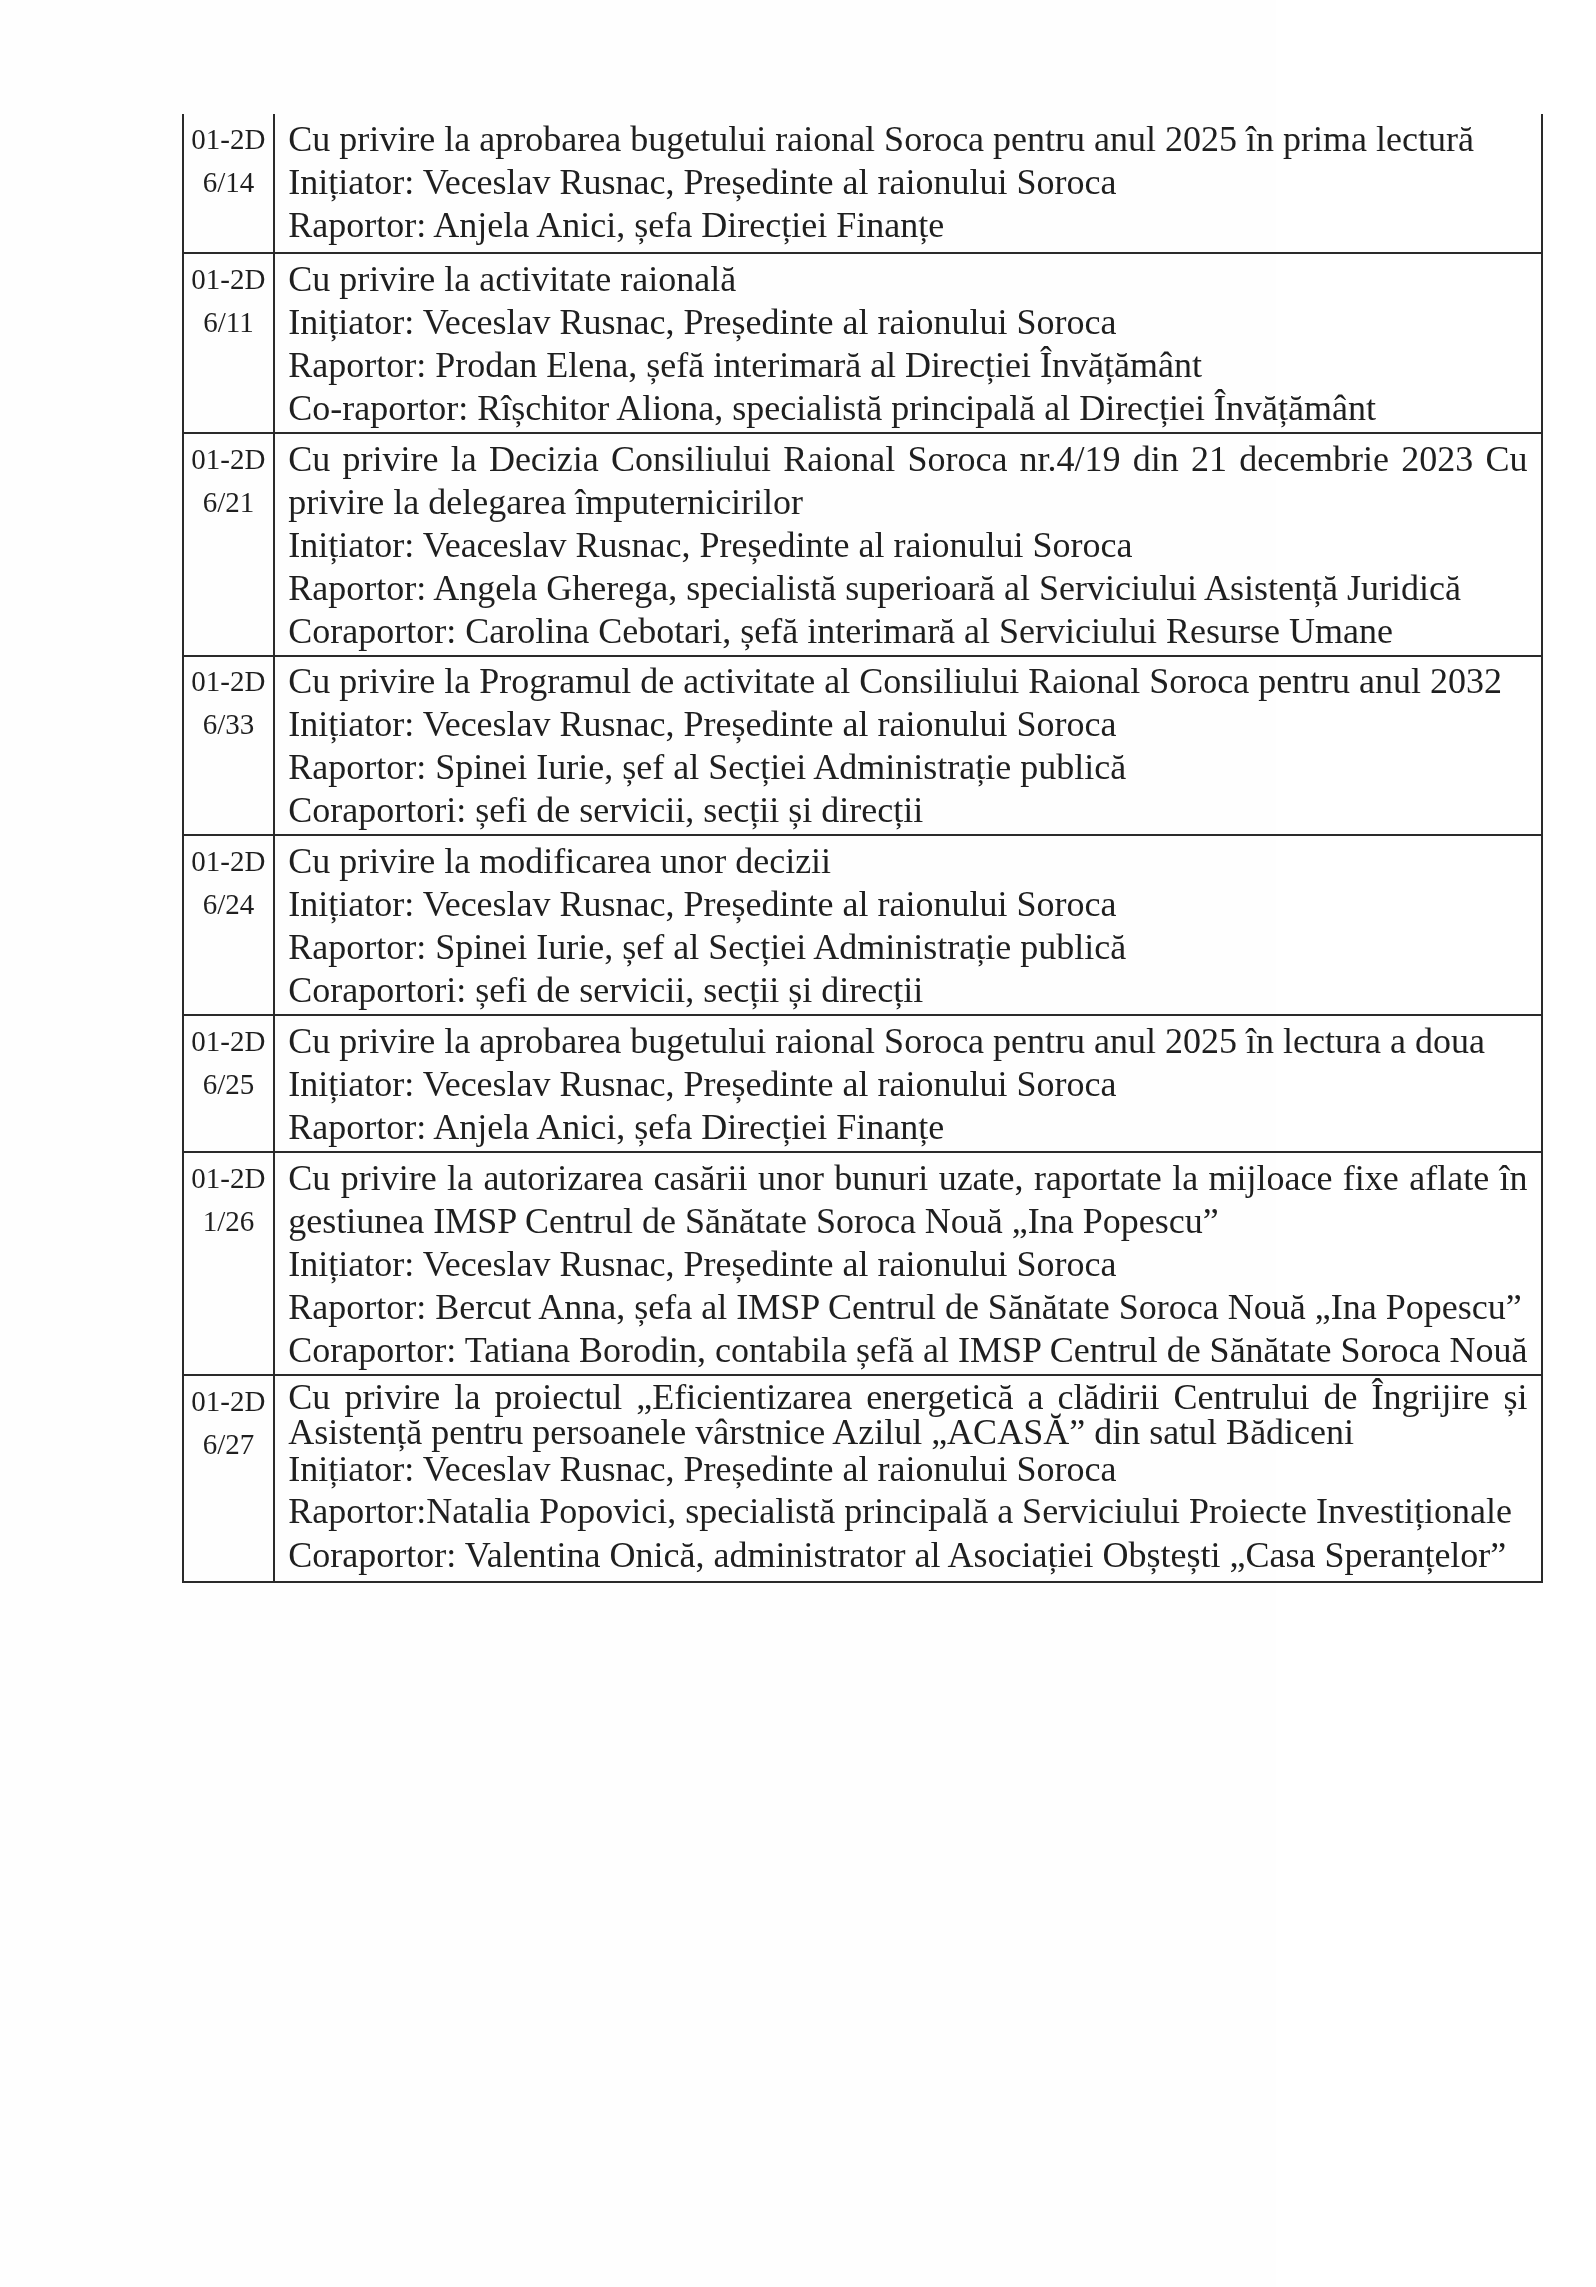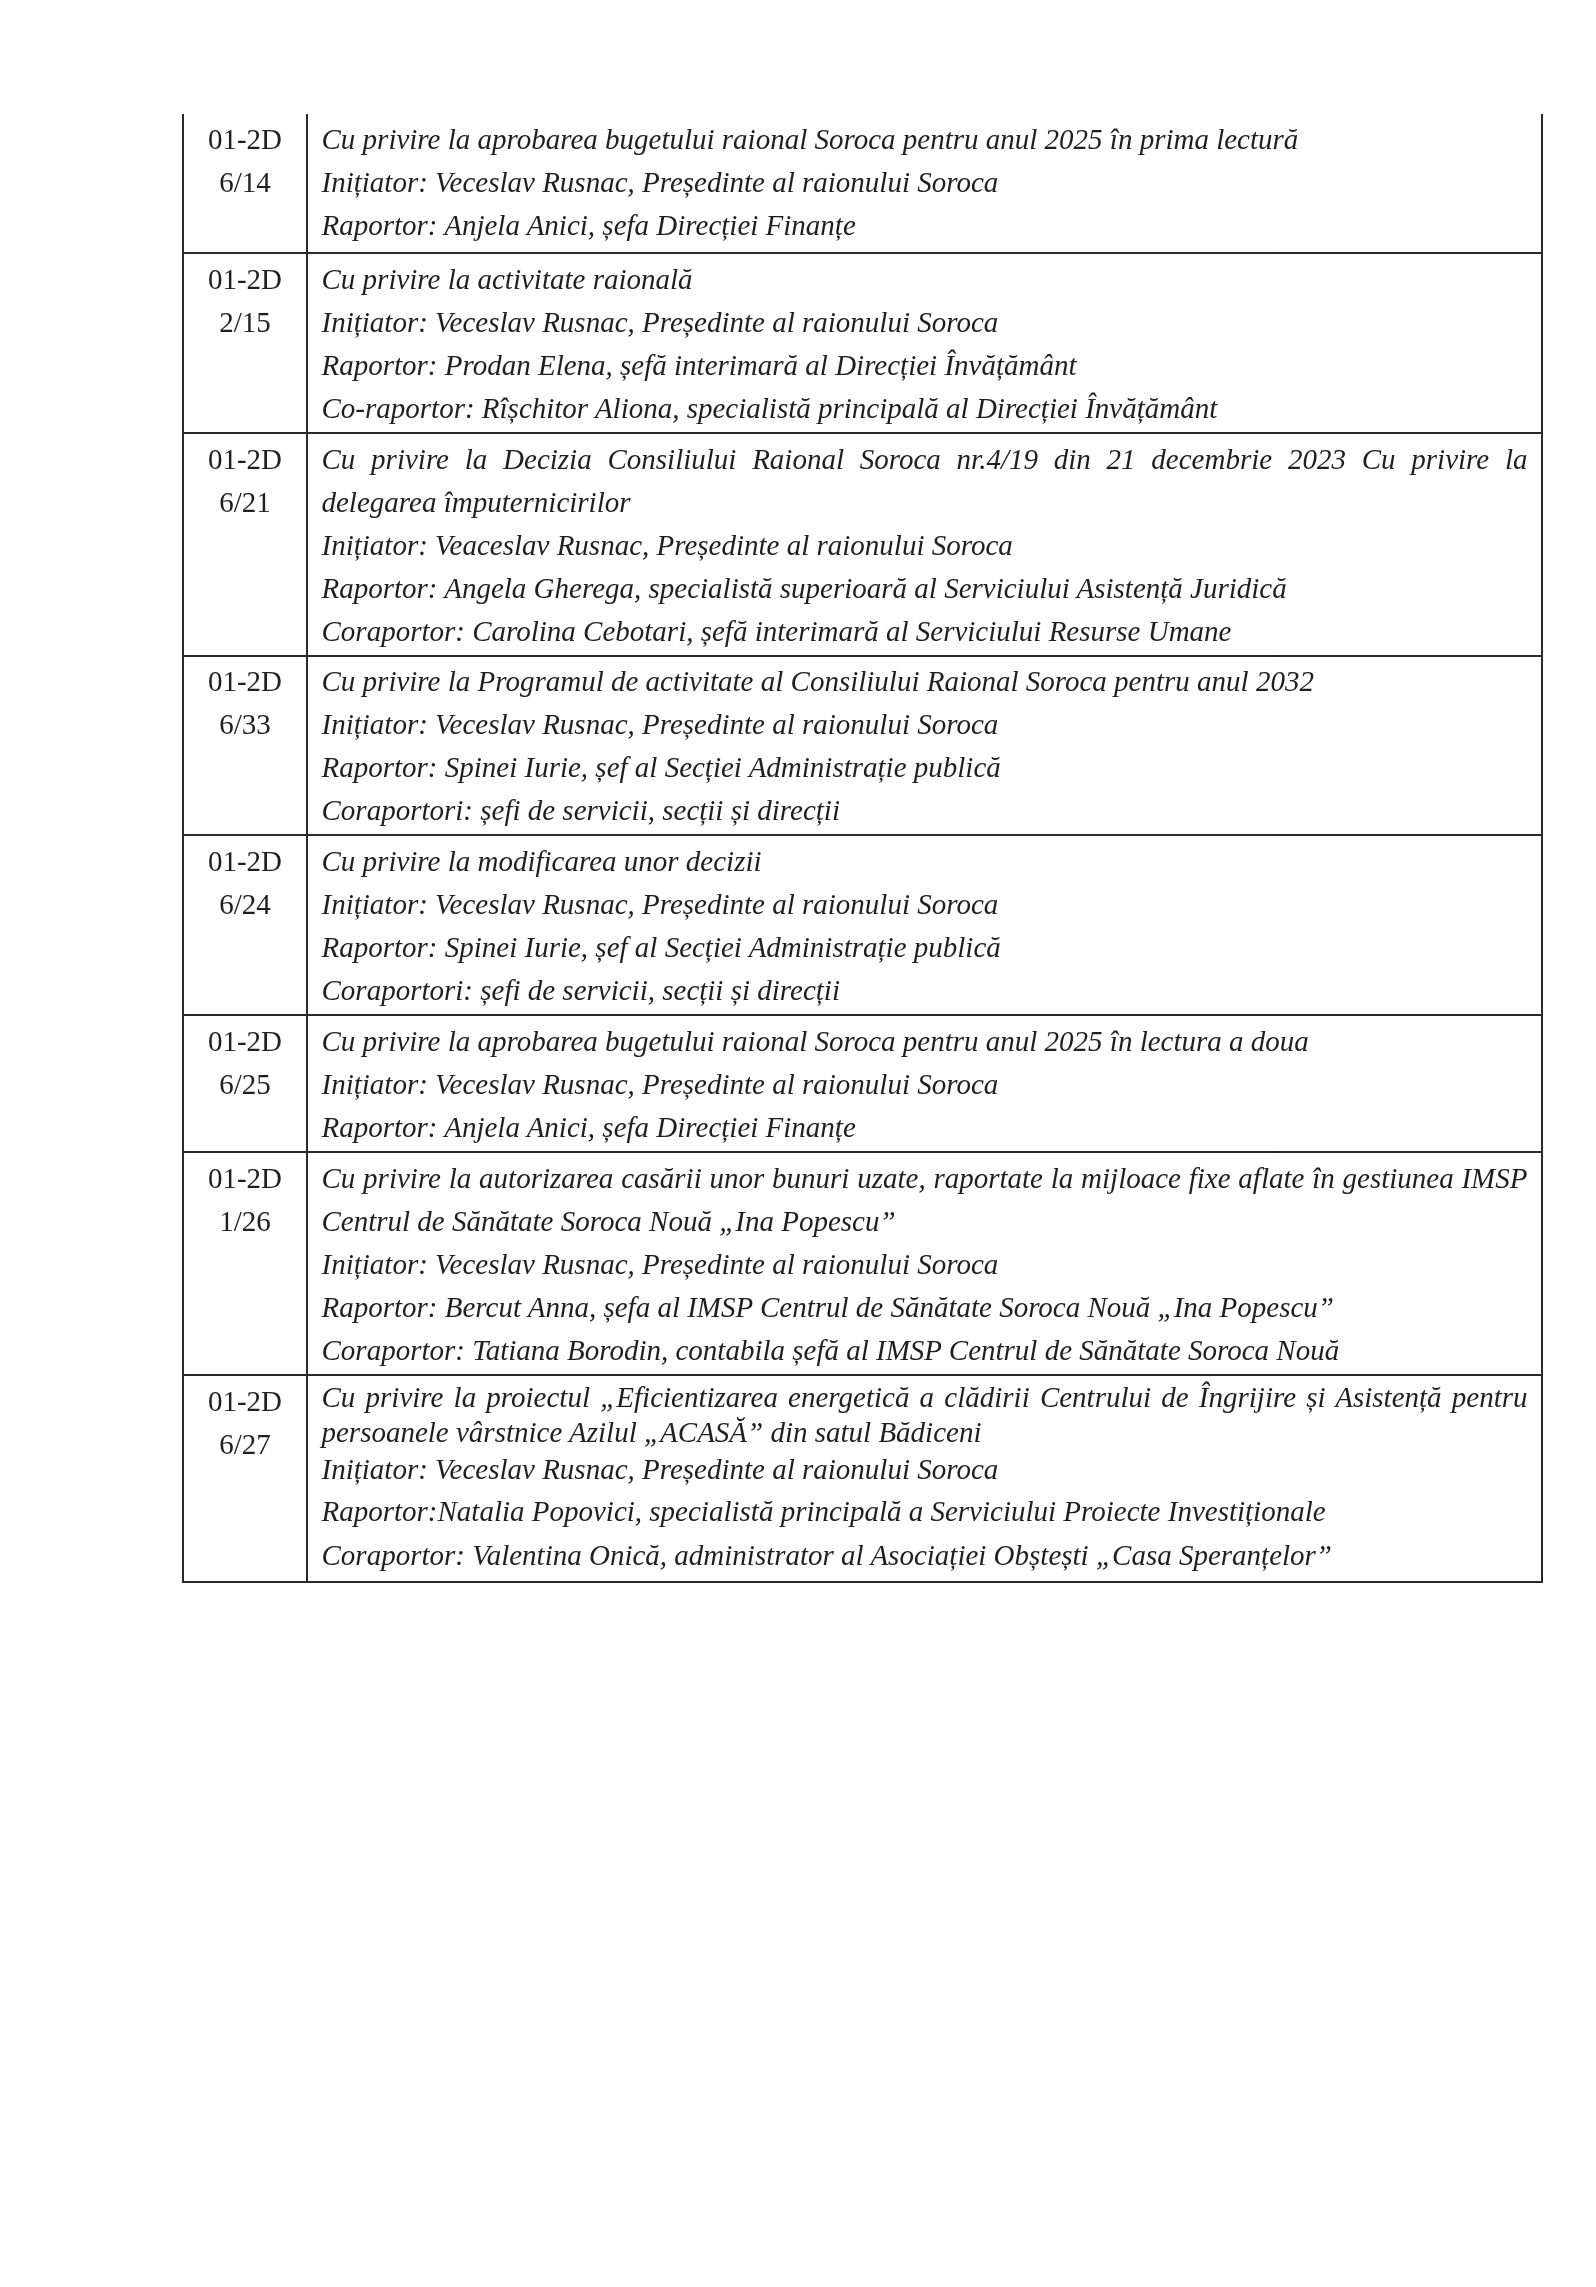--- a/index.html
+++ b/index.html
@@ -21,23 +21,22 @@
       padding: 0;
     }
     .agenda-table tr:first-child td { border-top: none; }
     .code-cell {
       width: 122px; text-align: center;
       font-size: 29px; line-height: 43px;
       padding-top: 3.9px !important;
     }
     .code-cell div { white-space: nowrap; }
     .body-cell {
-      font-size: 29px; line-height: 43px;
+      font-size: 36px; line-height: 43px;
       padding: 3.9px 13.5px 1.9px 13.5px !important;
-      font-style: italic;
     }
     .line { display: block; white-space: nowrap; }
     .line.wrap { white-space: normal; text-align: justify; text-align-last: left; }
   </style>
 </head>
 <body>
 
 <div class="page">
   <table class="agenda-table">
     <tbody>
@@ -50,21 +49,21 @@
         <td class="body-cell">
           <span class="line wrap">Cu privire la aprobarea bugetului raional Soroca pentru anul 2025 în prima lectură</span>
           <span class="line">Inițiator: Veceslav Rusnac, Președinte al raionului Soroca</span>
           <span class="line">Raportor: Anjela Anici, șefa Direcției Finanțe</span>
         </td>
       </tr>
 
       <tr style="height:172px">
         <td class="code-cell">
           <div>01-2D</div>
-          <div>2/15</div>
+          <div>6/11</div>
         </td>
         <td class="body-cell">
           <span class="line wrap">Cu privire la activitate raională</span>
           <span class="line">Inițiator: Veceslav Rusnac, Președinte al raionului Soroca</span>
           <span class="line">Raportor: Prodan Elena, șefă interimară al Direcției Învățământ</span>
           <span class="line">Co-raportor: Rîșchitor Aliona, specialistă principală al Direcției Învățământ</span>
         </td>
       </tr>
 
       <tr style="height:214px">

